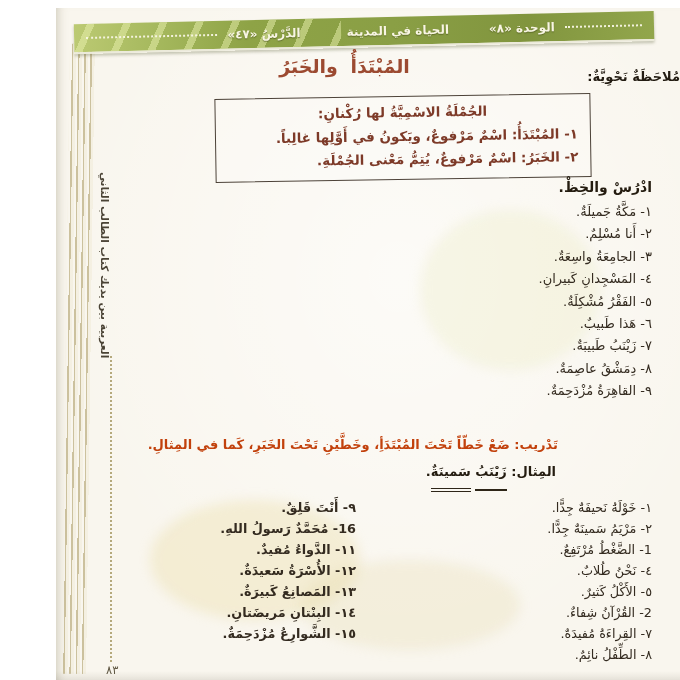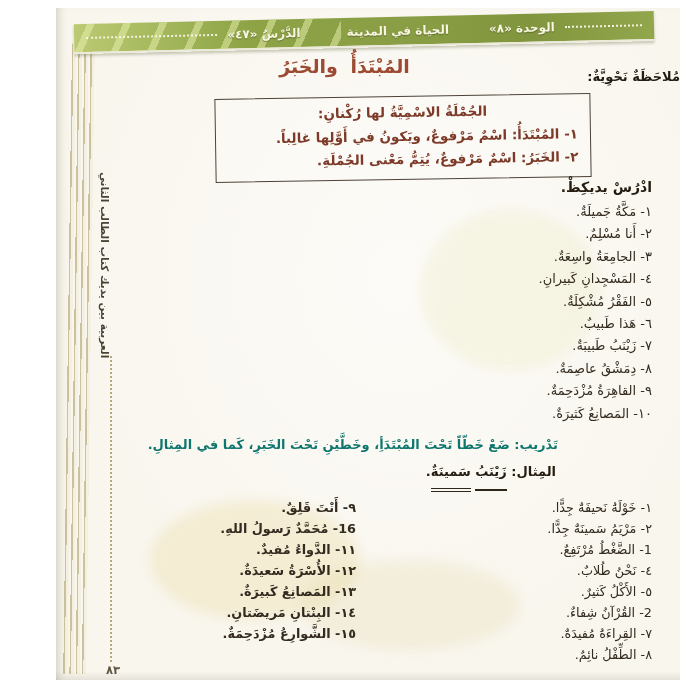--- a/index.html
+++ b/index.html
@@ -94,21 +94,21 @@
   .rulebox .rb-heading{text-align:center;}
 
   
   .study{position:absolute;right:28px;top:176px;direction:rtl;text-align:right;color:var(--body-text);}
   .study-heading{font-size:14px;font-weight:bold;color:#241c10;line-height:22px;margin-bottom:3px;}
   .study .item{font-size:13px;line-height:22.4px;white-space:nowrap;}
 
   
   .prompt{
     position:absolute;right:122px;top:437px;direction:rtl;
-    font-size:13px;font-weight:bold;color:#0f766e;white-space:nowrap;
+    font-size:13px;font-weight:bold;color:#c2410c;white-space:nowrap;
   }
   .example{
     position:absolute;right:124px;top:464px;direction:rtl;
     font-size:13px;font-weight:bold;color:#241c10;white-space:nowrap;
   }
   .example .u1{border-bottom:2px solid #2e2618;padding-bottom:10px;}
   .example .u2{border-bottom:4px double #2e2618;padding-bottom:9px;}
 
   .columns{
     position:absolute;right:28px;top:497px;width:506px;
@@ -126,21 +126,21 @@
     font-size:10.5px;font-weight:bold;color:#4a4335;white-space:nowrap;
   }
   .spine span{display:inline-block;}
   .spine span.second{margin-top:14px;}
   .chain-v{
     position:absolute;left:110px;top:356px;height:306px;width:0;
     border-left:2.5px dotted #b5a97c;
   }
   .pageno{
     position:absolute;left:106px;top:663px;
-    font-size:11.5px;font-weight:bold;color:#5f5743;
+    font-size:11.5px;font-weight:normal;color:#5f5743;
   }
 </style>
 </head>
 <body>
 
 <div class="page-bg" data-name="page-background"></div>
 <div class="smudge s1" data-name="ghost-smudge"></div>
 <div class="smudge s2" data-name="ghost-smudge"></div>
 <div class="smudge s3" data-name="ghost-smudge"></div>
 <div class="stripes" data-name="page-edge-stripes"></div>
@@ -158,31 +158,30 @@
 <div class="note" data-name="grammar-note-label">مُلاحَظَةٌ نَحْوِيَّةٌ:</div>
 <div class="title" data-name="page-title">المُبْتَدَأُ والخَبَرُ</div>
 
 <div class="rulebox" data-name="rule-box">
   <div class="rb-heading" data-name="rule-box-heading">الجُمْلَةُ الاسْمِيَّةُ لها رُكْنانِ:</div>
   <div class="rb-line" data-name="rule-line">١- المُبْتَدَأُ: اسْمٌ مَرْفوعٌ، ويَكونُ في أَوَّلِها غالِباً.</div>
   <div class="rb-line" data-name="rule-line">٢- الخَبَرُ: اسْمٌ مَرْفوعٌ، يُتِمُّ مَعْنى الجُمْلَةِ.</div>
 </div>
 
 <div class="study" data-name="study-section">
-  <div class="study-heading" data-name="study-heading">ادْرُسْ يديكِظْ.</div>
+  <div class="study-heading" data-name="study-heading">ادْرُسْ والخِظْ.</div>
   <div class="item" data-name="study-item">١- مَكَّةُ جَميلَةٌ.</div>
   <div class="item" data-name="study-item">٢- أَنا مُسْلِمٌ.</div>
   <div class="item" data-name="study-item">٣- الجامِعَةُ واسِعَةٌ.</div>
   <div class="item" data-name="study-item">٤- المَسْجِدانِ كَبيرانِ.</div>
   <div class="item" data-name="study-item">٥- الفَقْرُ مُشْكِلَةٌ.</div>
   <div class="item" data-name="study-item">٦- هَذا طَبيبٌ.</div>
   <div class="item" data-name="study-item">٧- زَيْنَبُ طَبيبَةٌ.</div>
   <div class="item" data-name="study-item">٨- دِمَشْقُ عاصِمَةٌ.</div>
   <div class="item" data-name="study-item">٩- القاهِرَةُ مُزْدَحِمَةٌ.</div>
-  <div class="item" data-name="study-item">١٠- المَصانِعُ كَثيرَةٌ.</div>
 </div>
 
 <div class="prompt" data-name="exercise-prompt">تَدْريب: ضَعْ خَطّاً تَحْتَ المُبْتَدَأِ، وخَطَّيْنِ تَحْتَ الخَبَرِ، كَما في المِثالِ.</div>
 
 <div class="example" data-name="example-line">
   <span data-name="example-label">المِثال:</span>
   <span class="u1" data-name="example-subject">زَيْنَبُ</span>
   <span class="u2" data-name="example-predicate">سَمينَةٌ</span><span data-name="example-period">.</span>
 </div>
 

